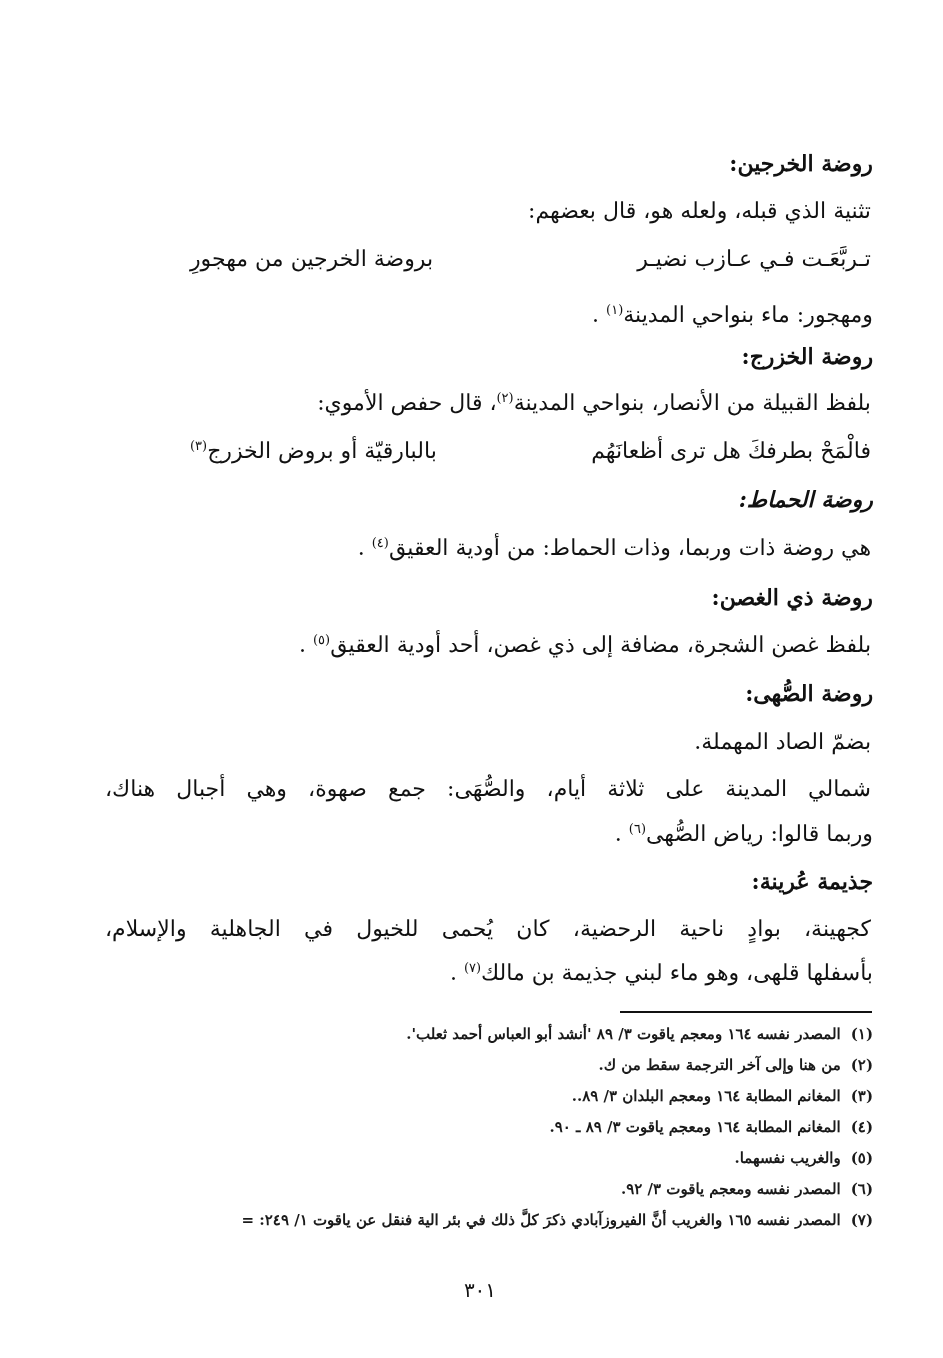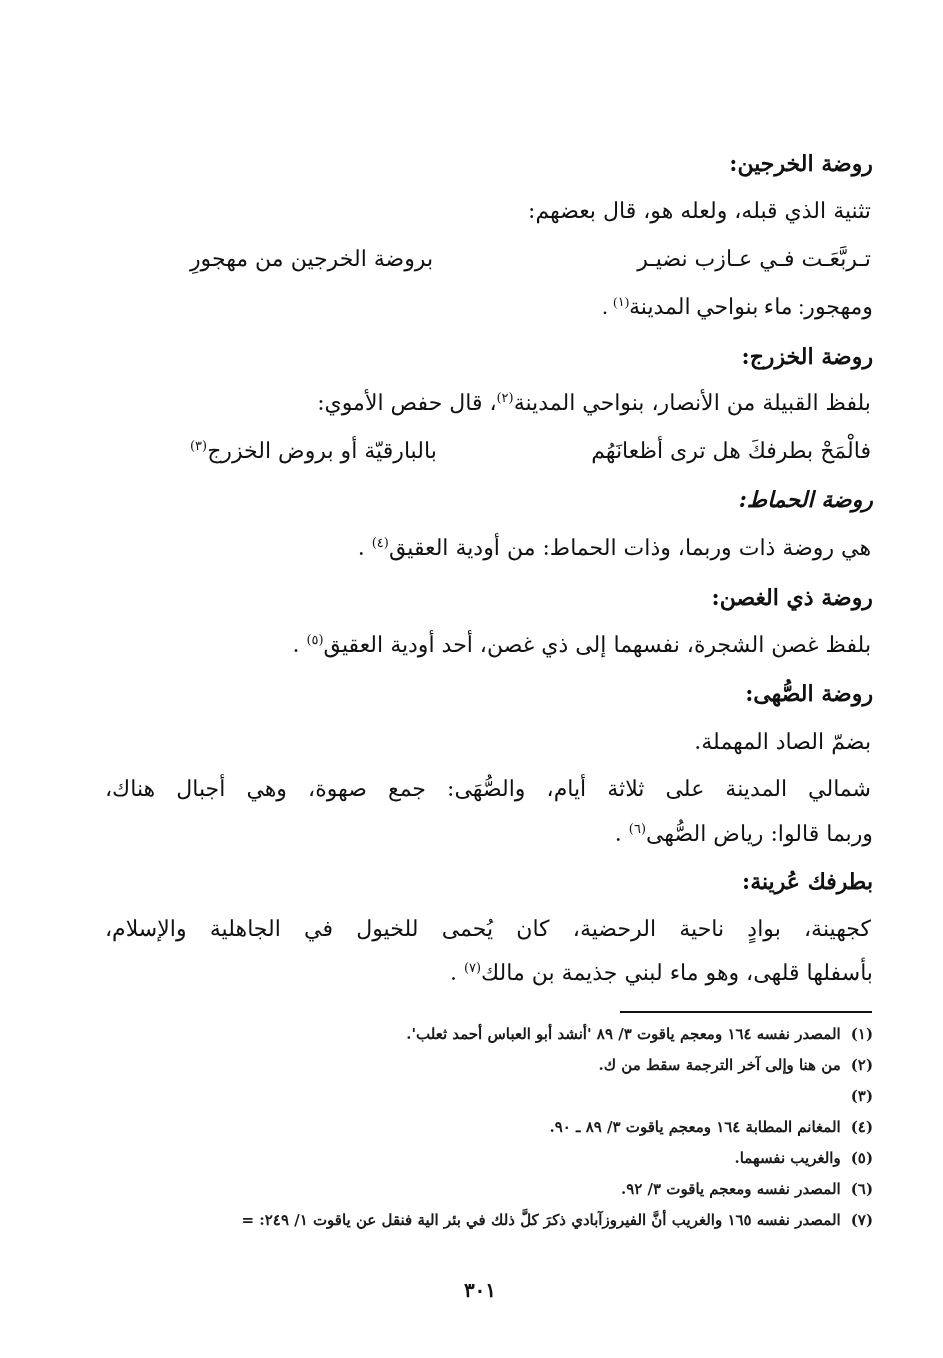--- a/index.html
+++ b/index.html
@@ -75,83 +75,84 @@
       gap: 10px;
     }
     .fn-num { font-weight: bold; }
     .page-number {
       position: absolute;
       top: 1278px;
       left: 450px;
       width: 60px;
       text-align: center;
       font-size: 20px;
-      font-weight: bold;
+      font-weight: normal;
       direction: rtl;
     }
   </style>
 </head>
 <body>
 
 <div class="page">
 
   <div class="line heading" style="top:148px;">روضة الخرجين:</div>
   <div class="line body-indent" style="top:196px;">تثنية الذي قبله، ولعله هو، قال بعضهم:</div>
   <div class="verse" style="top:244px; right:72px; left:190px;">
     <span>تـربَّعَـت فـي عـازب نضيـر</span>
     <span>بروضة الخرجين من مهجورِ</span>
   </div>
-  <div class="line" style="top:292px;font-family:Liberation Serif, serif;">
+  <div class="line" style="top:300px;">
     <span>ومهجور: ماء بنواحي المدينة</span><sup class="fn">(١)</sup> <span>.</span>
   </div>
 
   <div class="line heading" style="top:341px;">روضة الخزرج:</div>
   <div class="line body-indent" style="top:388px;">
     <span>بلفظ القبيلة من الأنصار، بنواحي المدينة</span><sup class="fn">(٢)</sup><span>، قال حفص الأموي:</span>
   </div>
   <div class="verse" style="top:436px; right:72px; left:190px;">
     <span>فالْمَحْ بطرفكَ هل ترى أظعانَهُم</span>
     <span><span>بالبارقيّة أو بروض الخزرج</span><sup class="fn">(٣)</sup></span>
   </div>
 
   <div class="line heading" style="top:484px;font-style:italic;">روضة الحماط:</div>
   <div class="line body-indent" style="top:533px;">
     <span>هي روضة ذات وربما، وذات الحماط: من أودية العقيق</span><sup class="fn">(٤)</sup> <span>.</span>
   </div>
 
   <div class="line heading" style="top:582px;">روضة ذي الغصن:</div>
   <div class="line body-indent" style="top:630px;">
-    <span>بلفظ غصن الشجرة، نفسهما إلى ذي غصن، أحد أودية العقيق</span><sup class="fn">(٥)</sup> <span>.</span>
+    <span>بلفظ غصن الشجرة، مضافة إلى ذي غصن، أحد أودية العقيق</span><sup class="fn">(٥)</sup> <span>.</span>
   </div>
 
   <div class="line heading" style="top:678px;">روضة الصُّهى:</div>
   <div class="line body-indent" style="top:727px;">بضمّ الصاد المهملة.</div>
   <div class="line body-indent wide-line" style="top:774px;">شمالي المدينة على ثلاثة أيام، والصُّهَى: جمع صهوة، وهي أجبال هناك،</div>
   <div class="line" style="top:819px;margin-left:12px;">
     <span>وربما قالوا: رياض الصُّهى</span><sup class="fn">(٦)</sup> <span>.</span>
   </div>
 
-  <div class="line heading" style="top:866px;">بطرفك عُرينة:</div>
+  <div class="line heading" style="top:866px;">جذيمة عُرينة:</div>
   <div class="line body-indent wide-line" style="top:914px;">كجهينة، بوادٍ ناحية الرحضية، كان يُحمى للخيول في الجاهلية والإسلام،</div>
   <div class="line" style="top:958px;">
     <span>بأسفلها قلهى، وهو ماء لبني جذيمة بن مالك</span><sup class="fn">(٧)</sup> <span>.</span>
   </div>
 
   <div class="rule"></div>
 
   <div class="footnote" style="top:1024px;">
     <span class="fn-num">(١)</span>
     <span>المصدر نفسه ١٦٤ ومعجم ياقوت ٣/ ٨٩ 'أنشد أبو العباس أحمد ثعلب'.</span>
   </div>
   <div class="footnote" style="top:1055px;">
     <span class="fn-num">(٢)</span>
     <span>من هنا وإلى آخر الترجمة سقط من ك.</span>
   </div>
   <div class="footnote" style="top:1086px;">
     <span class="fn-num">(٣)</span>
+    <span>المغانم المطابة ١٦٤ ومعجم البلدان ٣/ ٨٩..</span>
   </div>
   <div class="footnote" style="top:1117px;">
     <span class="fn-num">(٤)</span>
     <span>المغانم المطابة ١٦٤ ومعجم ياقوت ٣/ ٨٩ ـ ٩٠.</span>
   </div>
   <div class="footnote" style="top:1148px;">
     <span class="fn-num">(٥)</span>
     <span>والغريب نفسهما.</span>
   </div>
   <div class="footnote" style="top:1179px;">

